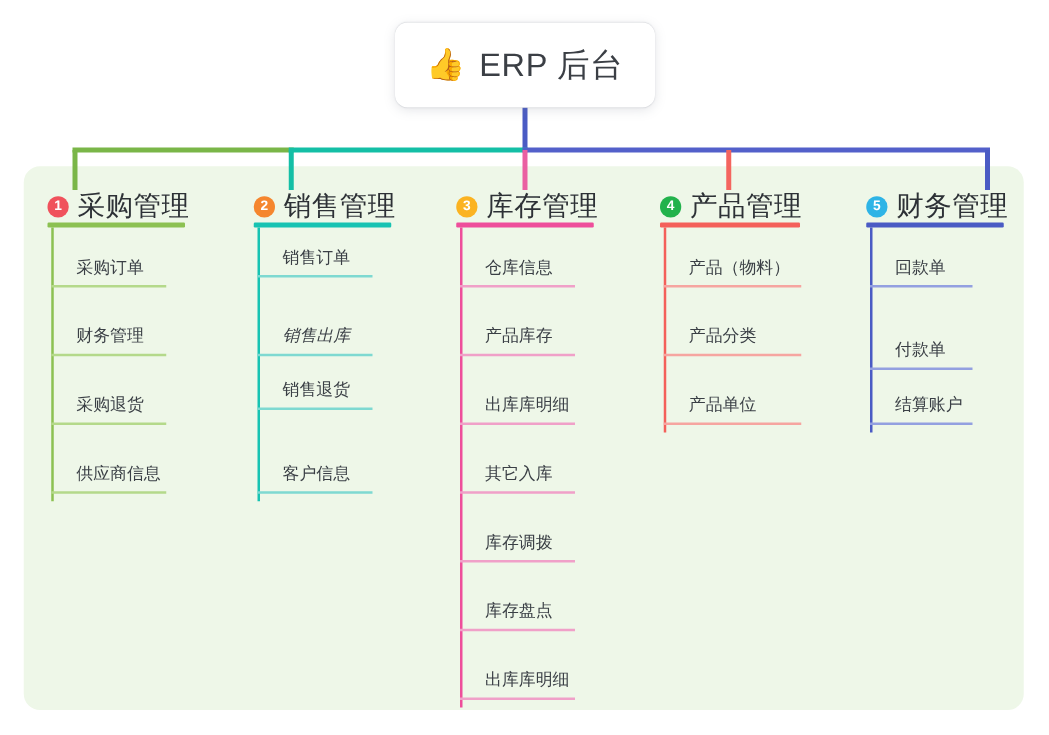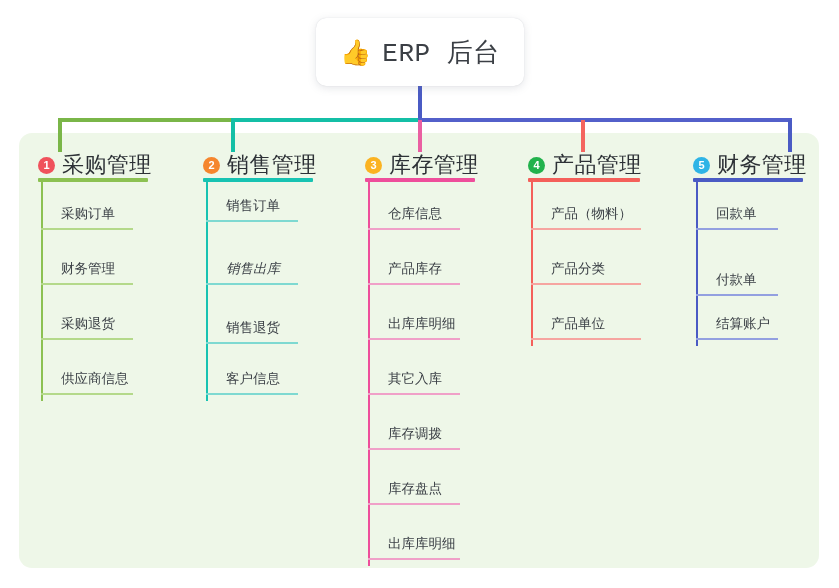--- a/index.html
+++ b/index.html
@@ -41,21 +41,20 @@
   .title-emoji {
     font-size: 25px;
     line-height: 1;
     color: #f5b730;
   }
   .title-text {
     font-size: 26px;
     color: #3b3f45;
     letter-spacing: .5px;
     white-space: nowrap;
-    font-family: Liberation Mono, monospace;
   }
 
   
   .panel {
     position: absolute;
     left: 19px;
     top: 133px;
     width: 800px;
     height: 435px;
     background: #eef7e8;
@@ -195,21 +194,21 @@
         <div class="col-underline" style="width: 110px; background: rgb(23, 195, 178);"></div>
         <div class="col-spine" style="height: 219px; background: rgb(23, 195, 178);"></div>
         <div class="item" style="top: 34px; width: 92px;">
           <span class="item-label">销售订单</span>
           <div class="item-underline" style="width: 92px; background: rgb(126, 217, 209);"></div>
         </div>
         <div class="item" style="top: 97px; width: 92px; font-style: italic;">
           <span class="item-label">销售出库</span>
           <div class="item-underline" style="width: 92px; background: rgb(126, 217, 209);"></div>
         </div>
-        <div class="item" style="top: 156px; width: 92px;">
+        <div class="item" style="top: 140px; width: 92px;">
           <span class="item-label">销售退货</span>
           <div class="item-underline" style="width: 92px; background: rgb(126, 217, 209);"></div>
         </div>
         <div class="item" style="top: 207px; width: 92px;">
           <span class="item-label">客户信息</span>
           <div class="item-underline" style="width: 92px; background: rgb(126, 217, 209);"></div>
         </div>
       </div>
       <div class="column" style="left: 365px; top: 150px;">
         <div class="col-head">

